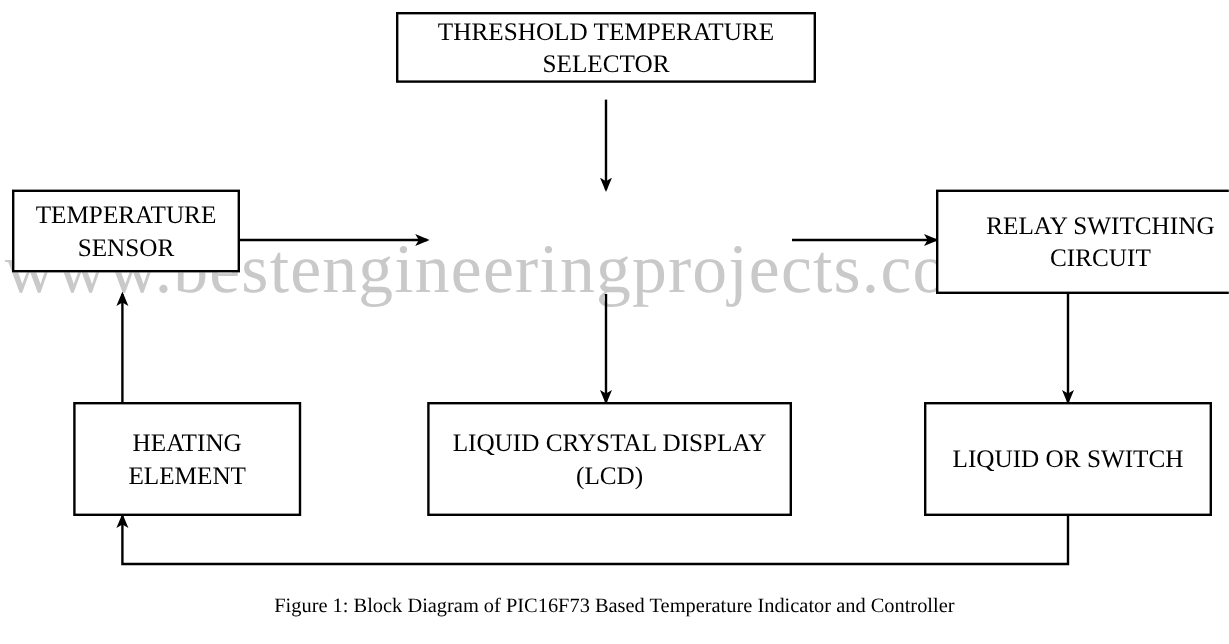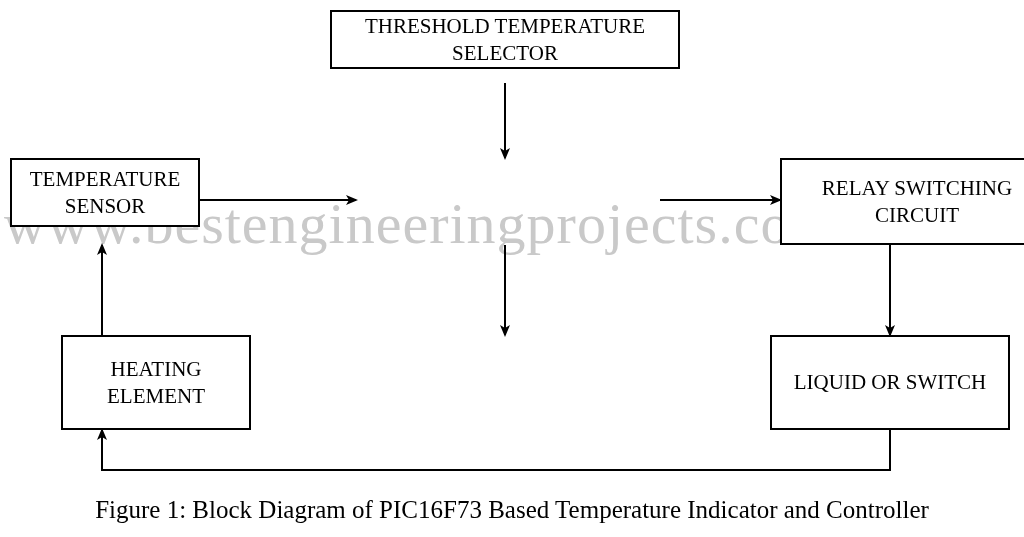--- a/index.html
+++ b/index.html
@@ -25,21 +25,21 @@
     align-items: center;
     justify-content: center;
     text-align: center;
     font-size: 21px;
     line-height: 1.25;
     box-sizing: border-box;
     padding: 4px 6px;
   }
   .caption {
     position: absolute;
-    font-size: 25px;
+    font-size: 17px;
     line-height: 1.2;
     text-align: center;
   }
   .watermark {
     position: absolute;
     font-size: 58px;
     color: #c9c9c9;
     letter-spacing: 1px;
     font-family: "Times New Roman", Times, serif;
     white-space: nowrap;
@@ -71,20 +71,23 @@
 
 
   <div class="box" style="left:780px; top:158px; width:274px; height:87px; z-index:2;">
     <span>RELAY SWITCHING CIRCUIT</span>
   </div>
 
   <div class="box" style="left:19px; top:335px; width:190px; height:95px; z-index:2;margin-left:42px;">
     <span>HEATING ELEMENT</span>
   </div>
 
+  <div class="box" style="left:356px; top:335px; width:304px; height:95px; z-index:2;">
+    <span>LIQUID CRYSTAL DISPLAY (LCD)</span>
+  </div>
 
   <div class="box" style="left:770px; top:335px; width:240px; height:95px; z-index:2;">
     <span>LIQUID OR SWITCH</span>
   </div>
 
   <svg class="arrows" style="z-index:3;">
     <defs>
       <marker id="arrowhead" markerWidth="12" markerHeight="12" refX="10" refY="5" orient="auto" markerUnits="userSpaceOnUse">
         <path d="M0,0 L12,5 L0,10 L3,5 Z" fill="#000"></path>
       </marker>

